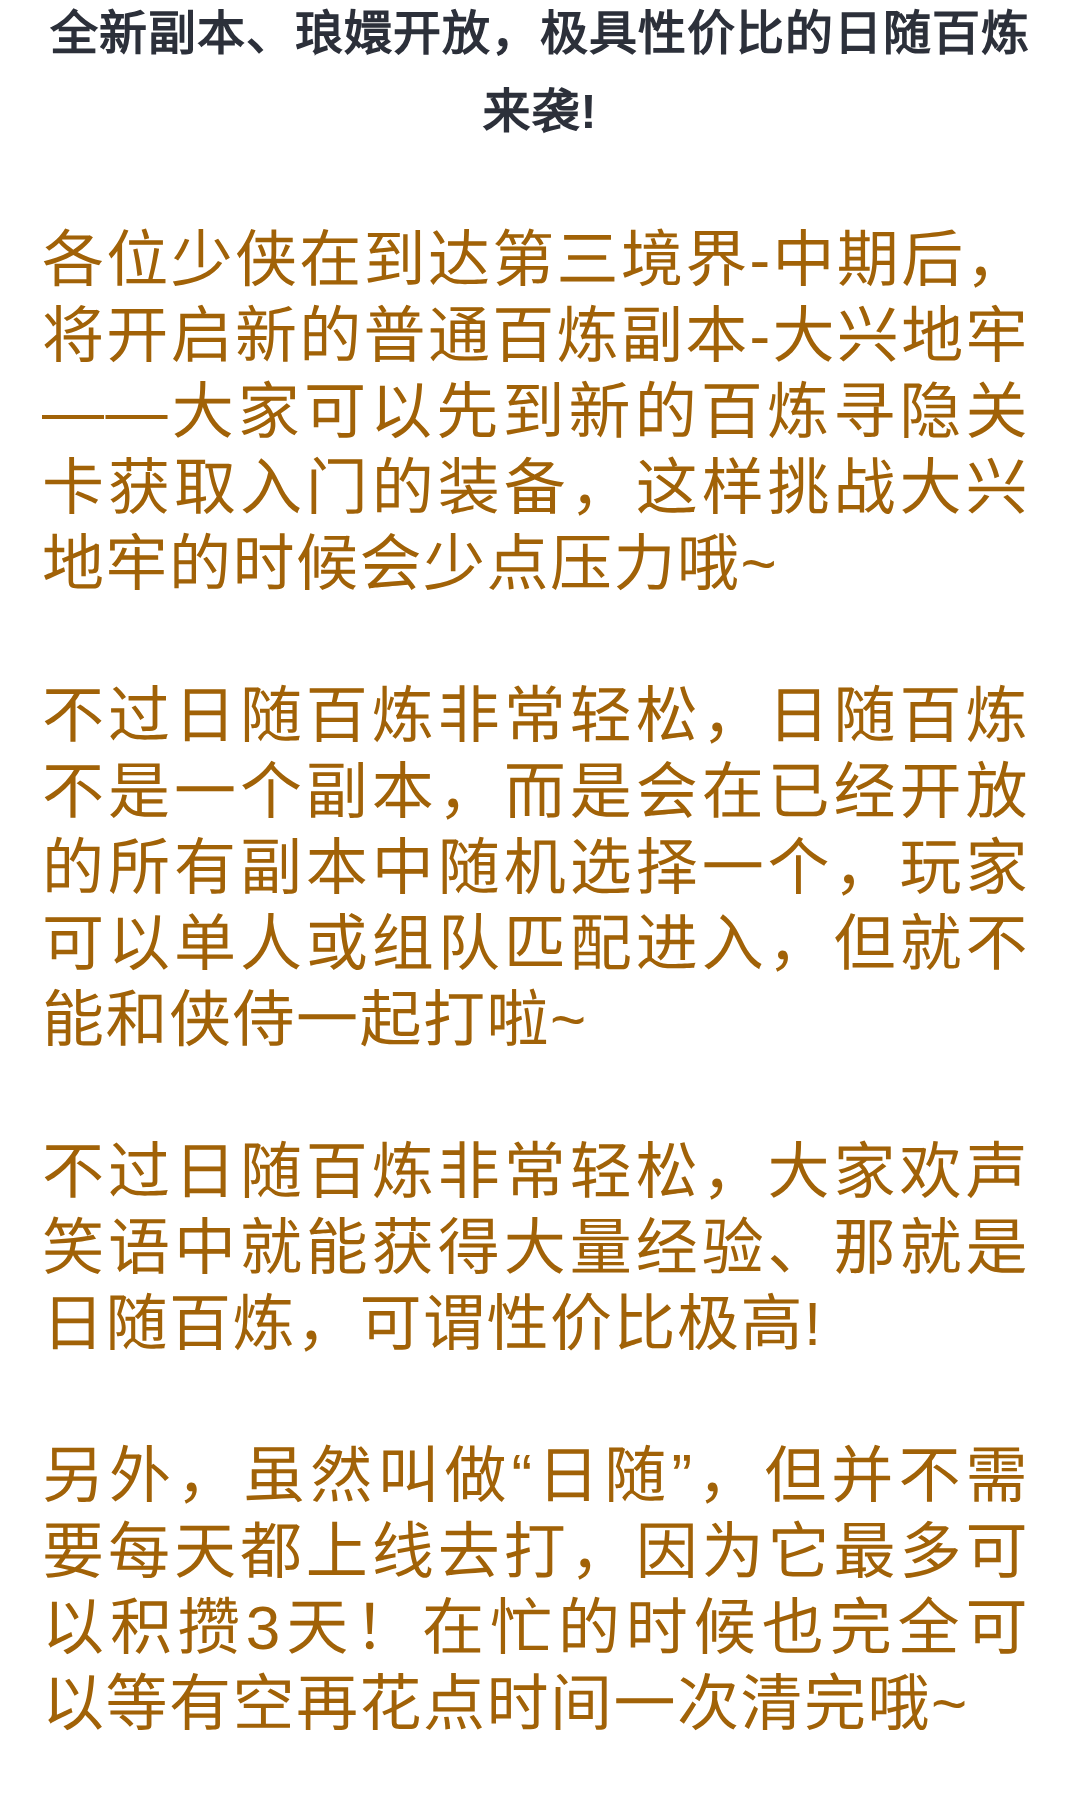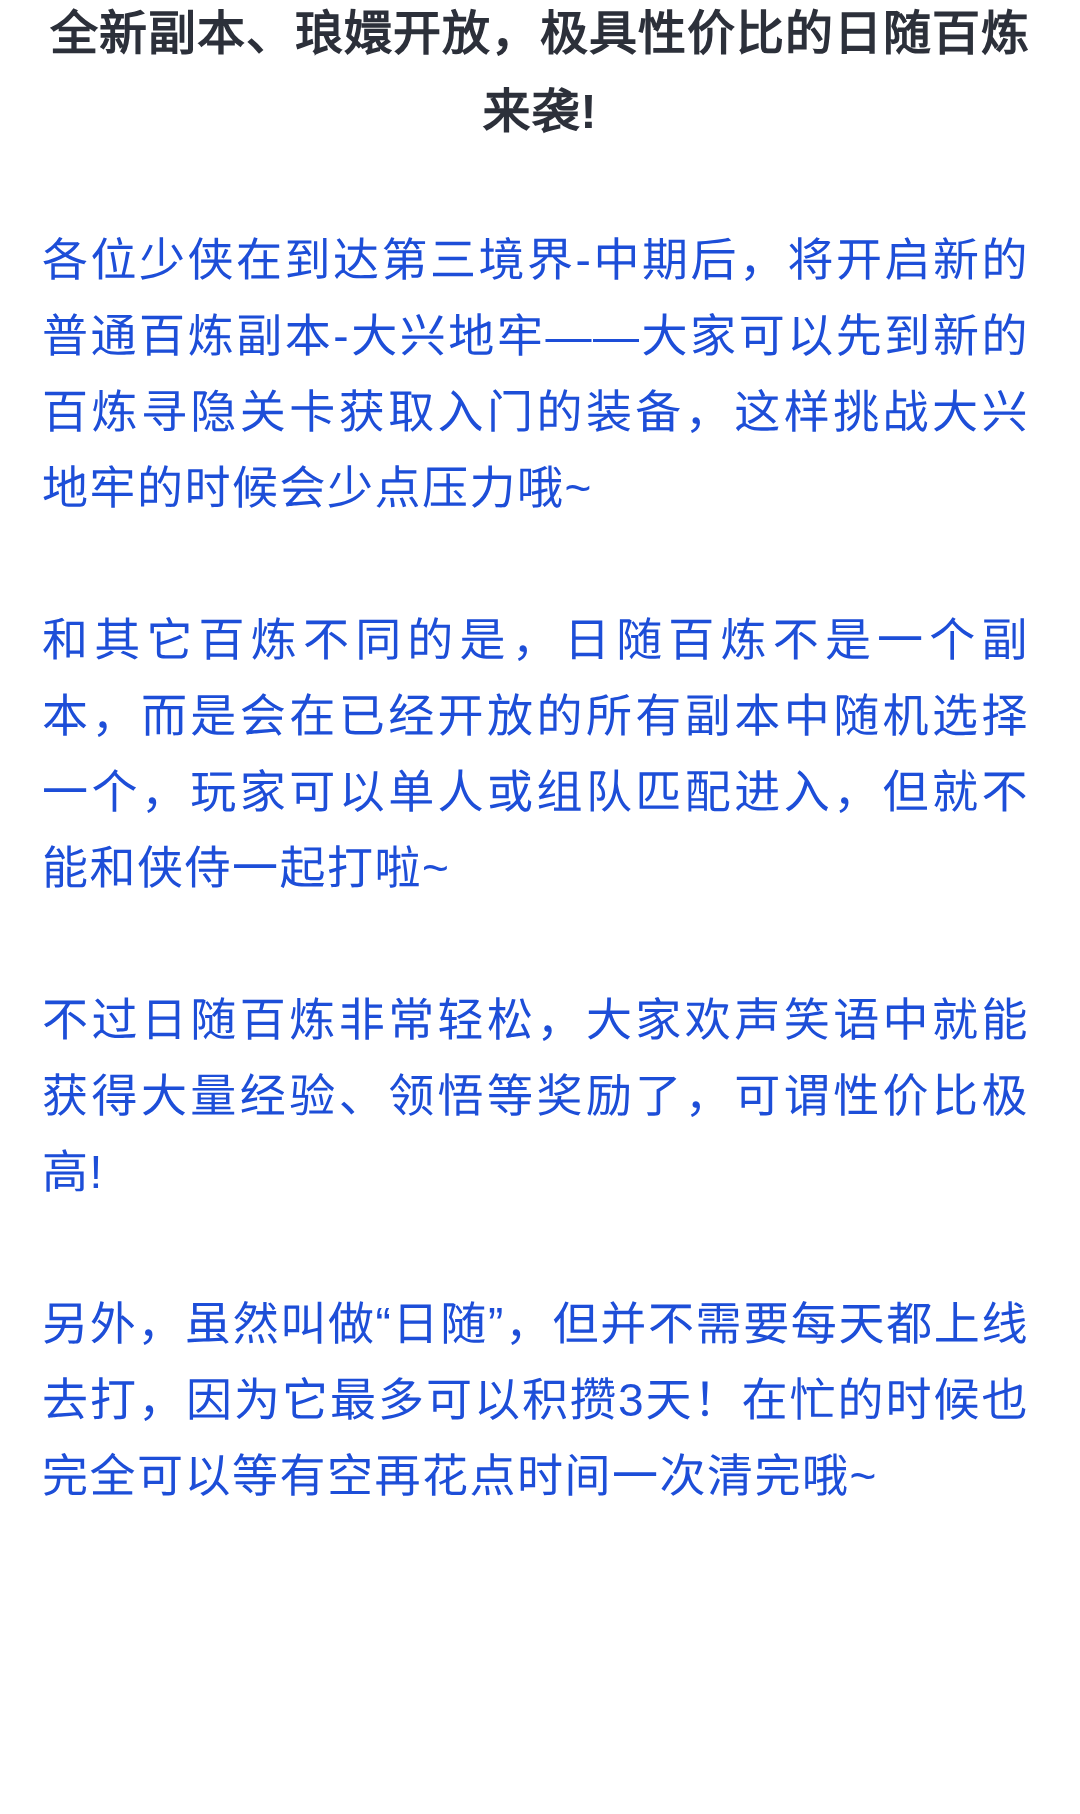--- a/index.html
+++ b/index.html
@@ -22,38 +22,38 @@
     margin: -5px 0 71px 0;
     font-size: 48px;
     line-height: 78px;
     font-weight: 700;
     letter-spacing: 1px;
     text-align: center;
     color: #2c303a;
   }
   .article-paragraph {
     margin: 0 9px 76px 0;
-    font-size: 46px;
+    font-size: 62px;
     line-height: 76px;
     letter-spacing: 1.5px;
     text-align: justify;
-    color: #1d4ed8;
+    color: #a16207;
     word-wrap: break-word;
   }
   .article-paragraph:last-child {
     margin-bottom: 0;
   }
 </style>
 </head>
 <body>
 
 <div class="article">
   <h1 class="article-title">全新副本、琅嬛开放，极具性价比的日随百炼来袭!</h1>
 
   <p class="article-paragraph">各位少侠在到达第三境界-中期后，将开启新的普通百炼副本-大兴地牢——大家可以先到新的百炼寻隐关卡获取入门的装备，这样挑战大兴地牢的时候会少点压力哦~</p>
 
 
-  <p class="article-paragraph">和其它百炼不同的是，日随百炼不是一个副本，而是会在已经开放的所有副本中随机选择一个，玩家可以单人或组队匹配进入，但就不能和侠侍一起打啦~</p>
+  <p class="article-paragraph">不过日随百炼非常轻松，日随百炼不是一个副本，而是会在已经开放的所有副本中随机选择一个，玩家可以单人或组队匹配进入，但就不能和侠侍一起打啦~</p>
 
-  <p class="article-paragraph">不过日随百炼非常轻松，大家欢声笑语中就能获得大量经验、领悟等奖励了，可谓性价比极高!</p>
+  <p class="article-paragraph">不过日随百炼非常轻松，大家欢声笑语中就能获得大量经验、那就是日随百炼，可谓性价比极高!</p>
 
   <p class="article-paragraph">另外，虽然叫做“日随”，但并不需要每天都上线去打，因为它最多可以积攒3天！在忙的时候也完全可以等有空再花点时间一次清完哦~</p>
 </div>
 
 </body></html>

